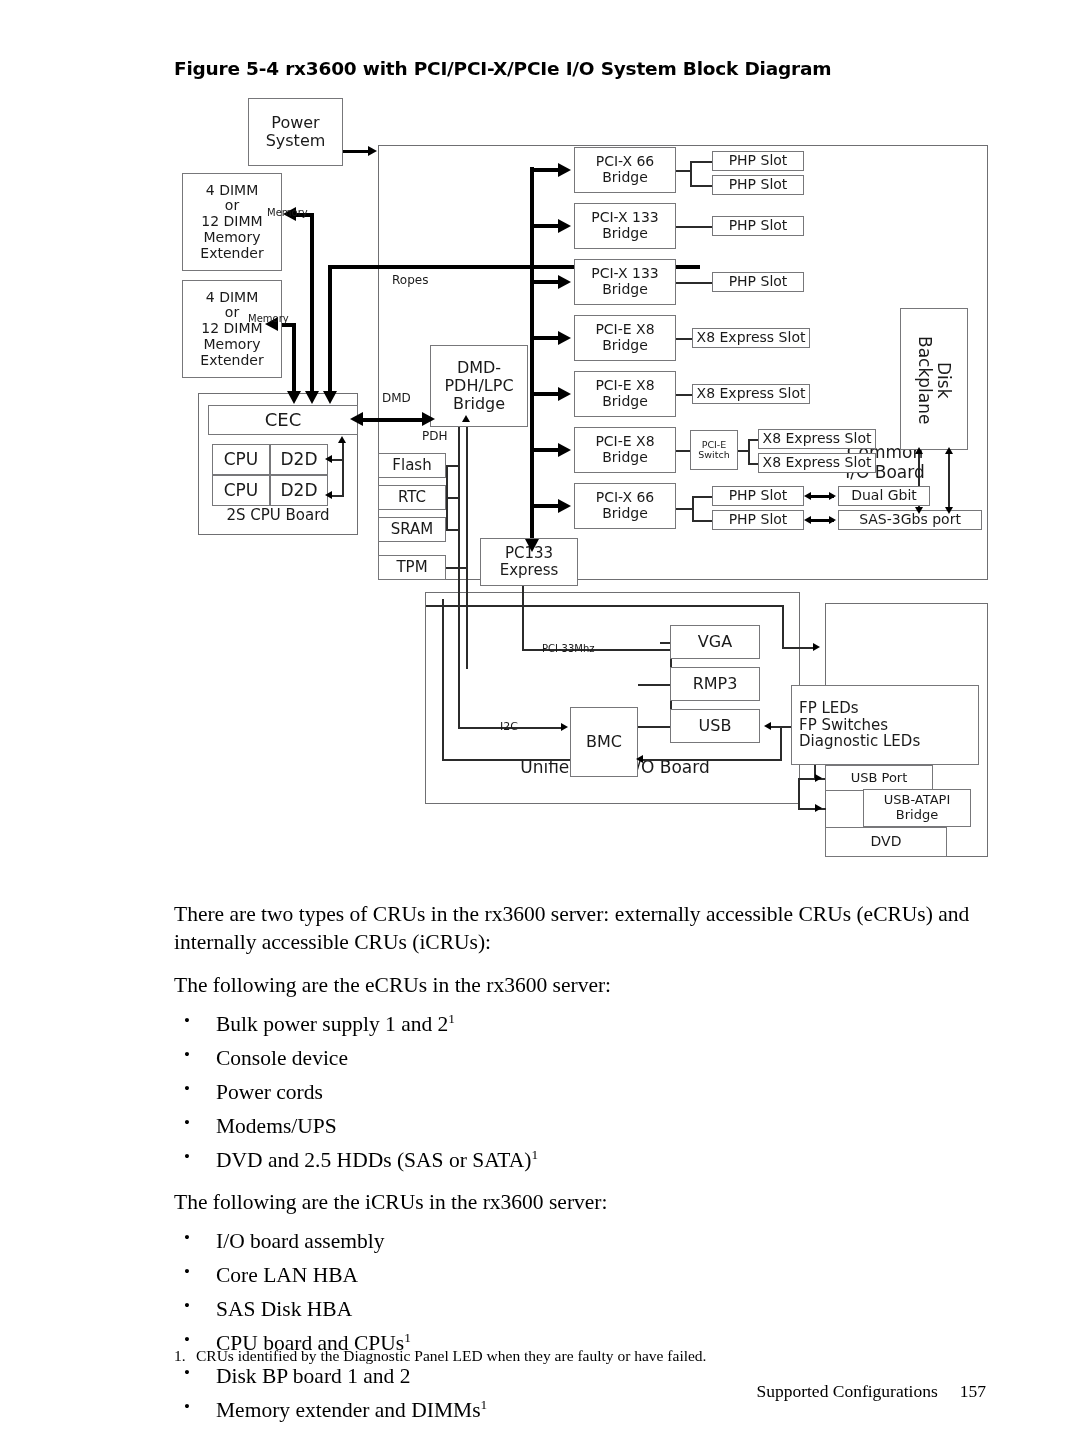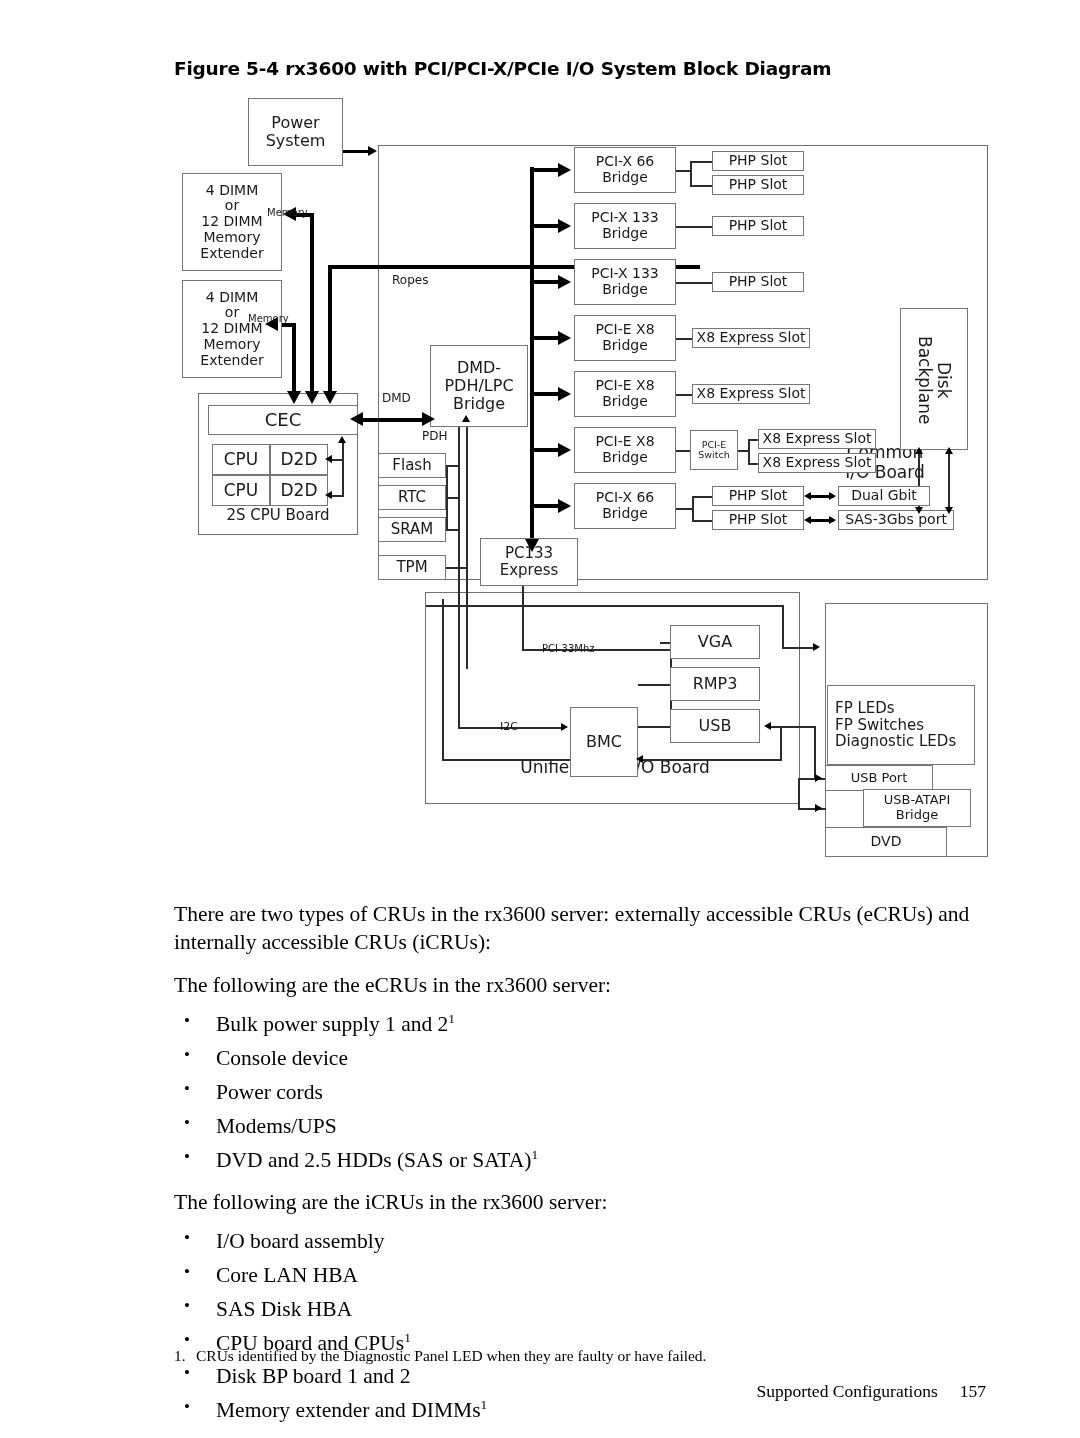--- a/index.html
+++ b/index.html
@@ -197,32 +197,32 @@
     <div class="bx sm" style="left:522px; top:233px; width:118px; height:20px;">X8 Express Slot</div>
     <div class="bx sm" style="left:522px; top:289px; width:118px; height:20px;">X8 Express Slot</div>
     <div class="bx xs" style="left:520px; top:335px; width:48px; height:40px;">PCI-E
 Switch</div>
     <div class="bx sm" style="left:588px; top:334px; width:118px; height:20px;">X8 Express Slot</div>
     <div class="bx sm" style="left:588px; top:358px; width:118px; height:20px;">X8 Express Slot</div>
     <div class="bx sm" style="left:542px; top:391px; width:92px; height:20px;">PHP Slot</div>
     <div class="bx sm" style="left:542px; top:415px; width:92px; height:20px;">PHP Slot</div>
 
     <div class="bx sm" style="left:668px; top:391px; width:92px; height:20px;">Dual Gbit</div>
-    <div class="bx sm" style="left:668px; top:415px; width:116px; height:20px;">SAS-3Gbs port</div>
+    <div class="bx sm" style="left:668px; top:415px; width:144px; height:20px;">SAS-3Gbs port</div>
 
     <div class="bx" style="left:730px; top:213px; width:68px; height:142px;">
       <span class="vlabel" style="left:14px; top:10px; height:122px;">Disk Backplane</span>
     </div>
 
     <div class="bx big" style="left:400px; top:612px; width:68px; height:70px;">BMC</div>
     <div class="bx big" style="left:500px; top:530px; width:90px; height:34px;">VGA</div>
     <div class="bx big" style="left:500px; top:572px; width:90px; height:34px;">RMP3</div>
     <div class="bx big" style="left:500px; top:614px; width:90px; height:34px;">USB</div>
 
-    <div class="bx lft" style="left:657px; top:590px; width:148px; height:80px; font-size:15px;">FP LEDs
+    <div class="bx lft" style="left:621px; top:590px; width:188px; height:80px; font-size:15px;">FP LEDs
 FP Switches
 Diagnostic LEDs</div>
     <div class="bx sm" style="left:655px; top:670px; width:108px; height:26px; font-size:13px;">USB Port</div>
     <div class="bx sm" style="left:693px; top:694px; width:108px; height:38px; font-size:13px;">USB-ATAPI
 Bridge</div>
     <div class="bx sm" style="left:655px; top:732px; width:122px; height:30px; font-size:14px;">DVD</div>
     <div class="frame" style="left:655px; top:508px; width:163px; height:254px;"></div>
 
     <span class="tag" style="left:97px; top:112px;">Memory</span>
     <span class="tag" style="left:78px; top:218px;">Memory</span>

